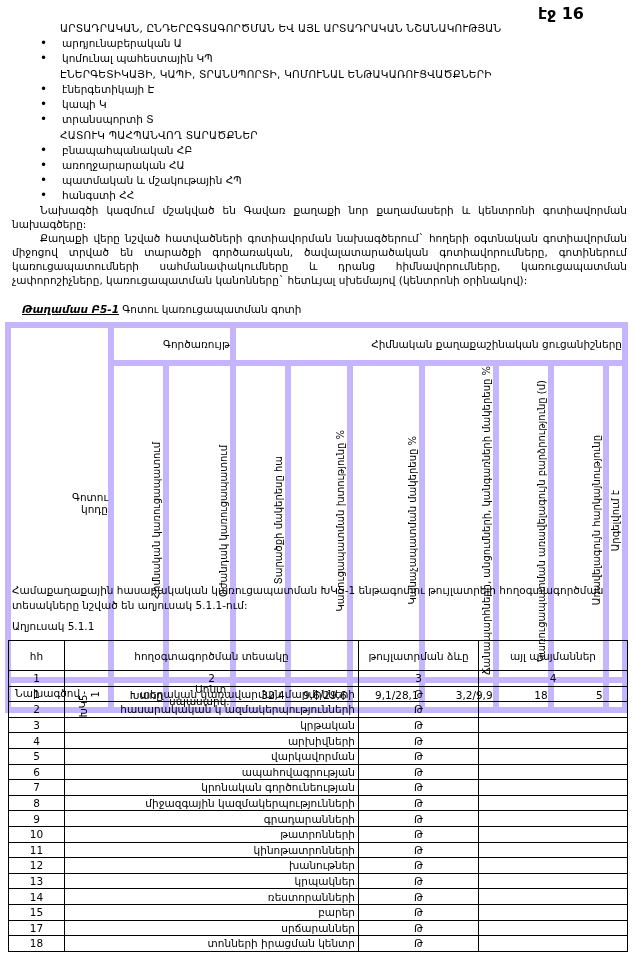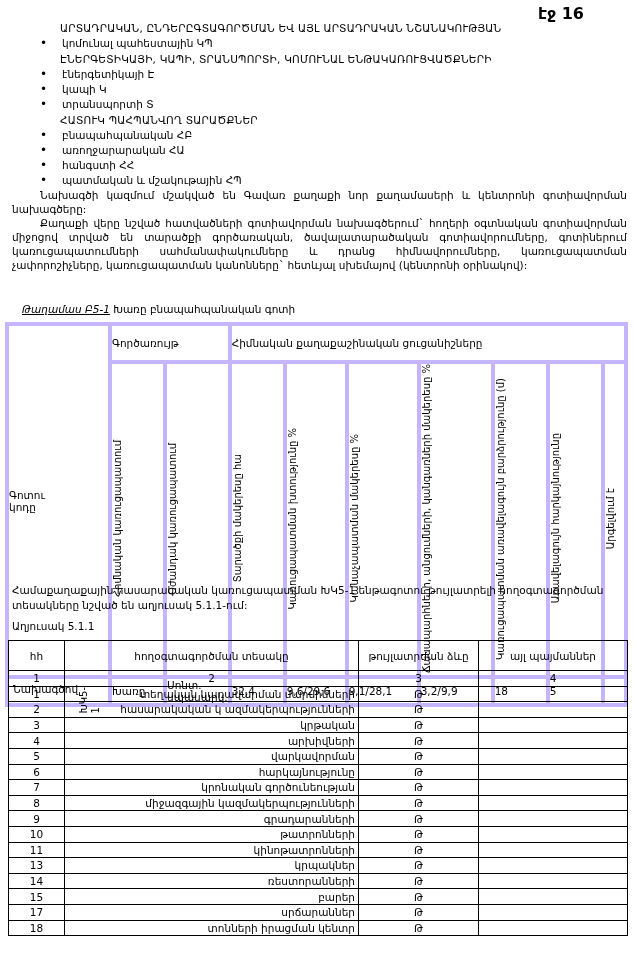--- a/index.html
+++ b/index.html
@@ -9,63 +9,64 @@
     font-size: 10.5px; position: relative; overflow: hidden;
   }
   .page-num { position: absolute; right: 50px; top: 4px; font-size: 16px; font-weight: bold; }
   .top { position: absolute; left: 12px; top: 20px; width: 615px; }
   .h-caps { font-size: 10.5px; line-height: 16px; letter-spacing: 0.2px; margin-left: 48px; }
   ul.bul { list-style: none; margin-left: 28px; }
   ul.bul li { line-height: 15px; position: relative; padding-left: 22px; }
   ul.bul li::before { content: "•"; position: absolute; left: 0; top: 0; font-size: 12px; }
   .para { text-indent: 28px; line-height: 14px; text-align: justify; }
   .caption-1 { position: absolute; left: 22px; top: 303px; font-size: 10.5px; }
-  .caption-1 .u { text-decoration: underline; font-weight: normal; font-style: italic; }
+  .caption-1 .u { text-decoration: underline; font-weight: bold; font-style: italic; }
   table { border-collapse: collapse; }
   .t1 { position: absolute; left: 5px; top: 322px; width: 623px; height: 230px; }
-  .t1 td, .t1 th { border: 4px solid #c4b5fd; font-weight: normal; text-align: left; vertical-align: middle; font-size: 10.5px; }
+  .t1 td, .t1 th { border: 6px solid #c4b5fd; font-weight: normal; text-align: right; vertical-align: middle; font-size: 10.5px; }
   .vert { writing-mode: vertical-rl; transform: rotate(180deg); display: inline-block; line-height: 12px; font-size: 10px; }
   .sec2 { position: absolute; left: 12px; top: 583px; width: 615px; line-height: 15px; }
   .sec2 .u { }
   .tbl-label { position: absolute; left: 12px; top: 620px; text-align: center; }
   .t2 { position: absolute; left: 8px; top: 640px; width: 620px; }
   .t2 td, .t2 th { border: 1px solid #000; font-size: 10.5px; height: 15.6px; padding: 0 3px; font-weight: normal; }
   .t2 .c { text-align: center; }
   .t2 .l { text-align: right; padding-left: 20px; }
   .t2 thead th { height: 30px; }
 </style>
 </head>
 <body>
 
 <div class="page-num">էջ 16</div>
 
 <div class="top">
   <div class="h-caps">ԱՐՏԱԴՐԱԿԱՆ, ԸՆԴԵՐԸԳՏԱԳՈՐԾՄԱՆ ԵՎ ԱՅԼ ԱՐՏԱԴՐԱԿԱՆ ՆՇԱՆԱԿՈՒԹՅԱՆ</div>
   <ul class="bul">
+    <li>արդյունաբերական  Ա</li>
     <li>կոմունալ պահեստային ԿՊ</li>
   </ul>
   <div class="h-caps">ԷՆԵՐԳԵՏԻԿԱՅԻ, ԿԱՊԻ, ՏՐԱՆՍՊՈՐՏԻ, ԿՈՄՈՒՆԱԼ ԵՆԹԱԿԱՌՈՒՑՎԱԾՔՆԵՐԻ</div>
   <ul class="bul">
     <li>էներգետիկայի   Է</li>
     <li>կապի    Կ</li>
     <li>տրանսպորտի    Տ</li>
   </ul>
   <div class="h-caps">ՀԱՏՈՒԿ ՊԱՀՊԱՆՎՈՂ ՏԱՐԱԾՔՆԵՐ</div>
   <ul class="bul">
     <li>բնապահպանական ՀԲ</li>
     <li>առողջարարական ՀԱ</li>
+    <li>պատմական և մշակութային ՀՊ</li>
     <li>հանգստի ՀՀ</li>
-    <li>պատմական և մշակութային ՀՊ</li>
   </ul>
   <p class="para">Նախագծի կազմում մշակված են Գավառ քաղաքի նոր քաղամասերի և կենտրոնի գոտիավորման նախագծերը:</p>
   <p class="para">Քաղաքի վերը նշված հատվածների գոտիավորման նախագծերում` հողերի օգտնական գոտիավորման միջոցով տրված են տարածքի գործառական, ծավալատարածական գոտիավորումները, գոտիներում կառուցապատումների սահմանափակումները և դրանց հիմնավորումները, կառուցապատման չափորոշիչները, կառուցապատման կանոնները` հետևյալ սխեմայով (կենտրոնի օրինակով):</p>
 </div>
 
 <div class="caption-1">
-  <span class="u">Թաղամաս Բ5-1</span><span> Խառը բնապահպանական գոտի</span>
+  <span class="u">Թաղամաս Բ5-1</span><span> Գոտու կառուցապատման գոտի</span>
 </div>
 
 <table class="t1">
   <tbody>
       <tr style="height:38px">
     <td rowspan="2" style="width:103px"><span style="display:inline-block;width:50px">Գոտու կոդը</span></td>
     <td colspan="2">Գործառույթ</td>
     <td colspan="7">Հիմնական  քաղաքաշինական  ցուցանիշները</td>
   </tr>
   <tr style="height:135px">
@@ -143,21 +144,21 @@
         <td class="c"></td>
       </tr>
       <tr>
         <td class="c">5</td>
         <td class="l">վարկավորման</td>
         <td class="c">Թ</td>
         <td class="c"></td>
       </tr>
       <tr>
         <td class="c">6</td>
-        <td class="l">հարկայնությունը</td>
+        <td class="l">ապահովագրության</td>
         <td class="c">Թ</td>
         <td class="c"></td>
       </tr>
       <tr>
         <td class="c">7</td>
         <td class="l">կրոնական գործունեության</td>
         <td class="c">Թ</td>
         <td class="c"></td>
       </tr>
       <tr>
@@ -178,20 +179,26 @@
         <td class="c">Թ</td>
         <td class="c"></td>
       </tr>
       <tr>
         <td class="c">11</td>
         <td class="l">կինոթատրոնների</td>
         <td class="c">Թ</td>
         <td class="c"></td>
       </tr>
       <tr>
+        <td class="c">12</td>
+        <td class="l">խանութներ</td>
+        <td class="c">Թ</td>
+        <td class="c"></td>
+      </tr>
+      <tr>
         <td class="c">13</td>
         <td class="l">կրպակներ</td>
         <td class="c">Թ</td>
         <td class="c"></td>
       </tr>
       <tr>
         <td class="c">14</td>
         <td class="l">ռեստորանների</td>
         <td class="c">Թ</td>
         <td class="c"></td>

